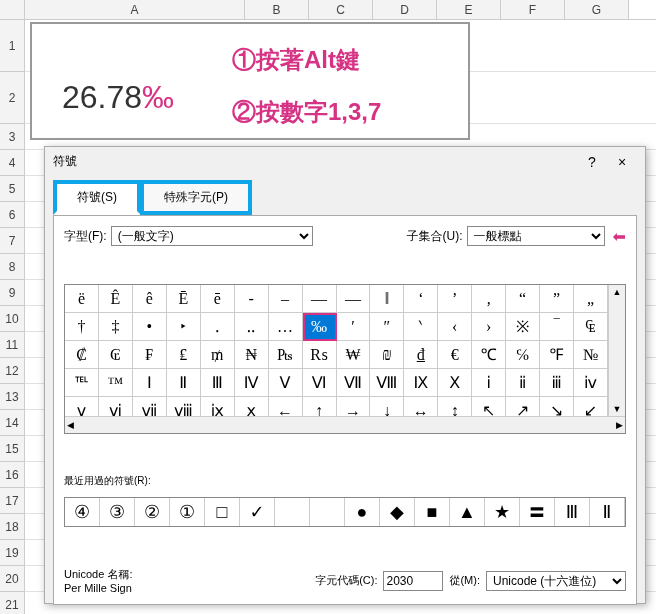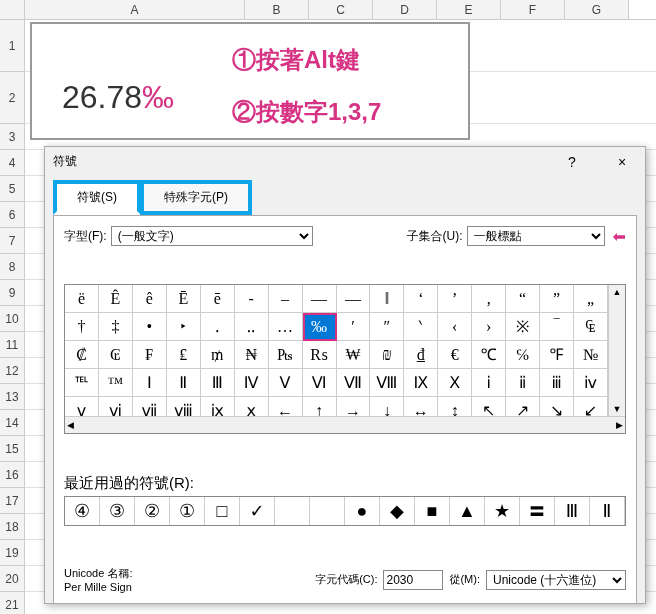--- a/index.html
+++ b/index.html
@@ -16,21 +16,21 @@
   .rowhdr { width: 25px; text-align: center; line-height: 26px; color: #444; border-right: 1px solid #ccc; border-bottom: 1px solid #ccc; background: #f3f3f3; }
   .cells { flex: 1; border-bottom: 1px solid #e0e0e0; }
 
   .cell-content { position: absolute; left: 30px; top: 22px; width: 440px; height: 118px; border: 2px solid #999; background: #fff; }
   .big-text { font-size: 32px; font-weight: 500; color: #333; }
   .big-pink { color: #d63384; }
   .annotation { position: absolute; font-size: 24px; font-weight: bold; color: #d63384; }
 
   
   .dialog { position: absolute; left: 44px; top: 146px; width: 602px; height: 458px; background: #f0f0f0; border: 1px solid #aaa; box-shadow: 2px 2px 8px rgba(0,0,0,0.3); display: flex; flex-direction: column; }
-  .titlebar { display: flex; align-items: center; padding: 6px 8px; gap: 20px; }
+  .titlebar { display: flex; align-items: center; padding: 6px 8px; }
   .titlebar .ttl { flex: 1; font-size: 12px; }
   .titlebar .btn-ic { width: 30px; text-align: center; font-size: 14px; cursor: default; }
   .tabs { display: flex; padding: 4px 8px 0; }
   .tab { padding: 5px 20px; border: 4px solid #0ea5e9; background: #f8f8f8; font-size: 12px; margin-right: -1px; cursor: default; }
   .tab.active { background: #fff; border-bottom-color: #fff; }
   .dlg-body { flex: 1; background: #fff; margin: 0 8px 8px; border: 1px solid #aaa; padding: 10px; display: flex; flex-direction: column; gap: 32px; }
 
   .field-row { display: flex; align-items: center; margin-bottom: 6px; gap: 4px; }
   .field-row label { font-size: 12px; white-space: nowrap; }
   select, input[type="text"] { font-size: 12px; padding: 1px 2px; border: 1px solid #888; background: #fff; height: 20px; }
@@ -278,21 +278,21 @@
             <span>▼</span>
           </div>
       </div>
       <div class="hscroll">
           <span>◀</span>
           <span>▶</span>
         </div>
     </div>
 
     <div class="recent-row">
-      <div style="font-size:15px; margin-bottom:3px;">最近用過的符號(R):</div>
+      <div style="font-size:10px; margin-bottom:9px;">最近用過的符號(R):</div>
       <div class="recent-grid" id="recentgrid">
           <div class="sym">④</div>
           <div class="sym">③</div>
           <div class="sym">②</div>
           <div class="sym">①</div>
           <div class="sym">□</div>
           <div class="sym">✓</div>
           <div class="sym"></div>
           <div class="sym"></div>
           <div class="sym">●</div>

